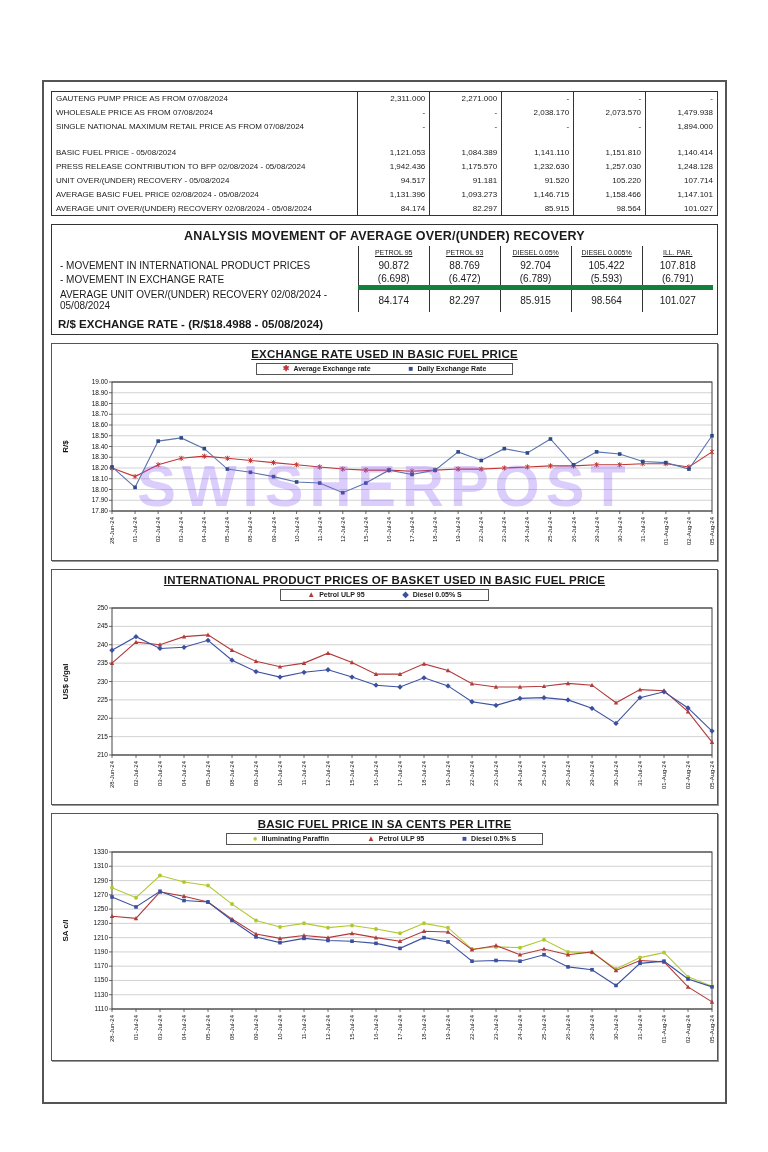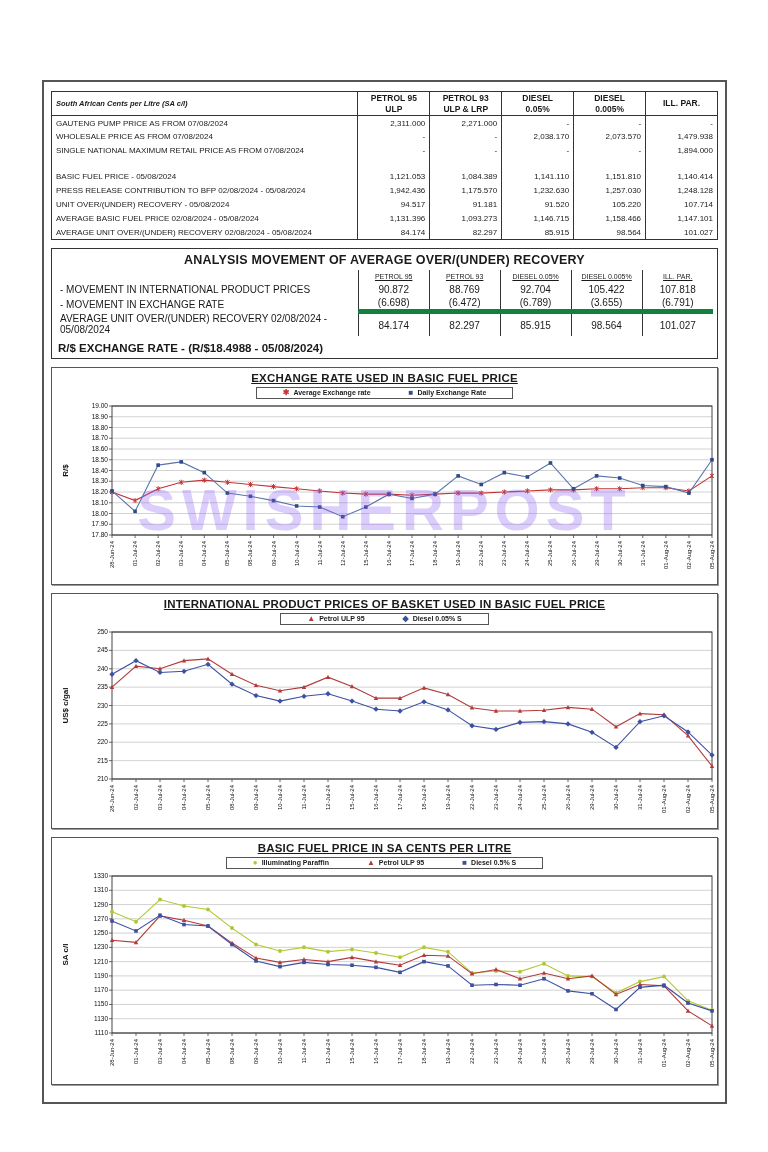--- a/index.html
+++ b/index.html
@@ -43,28 +43,20 @@
              pointer-events:none;white-space:nowrap;z-index:5;}
 </style>
 </head>
 <body>
 
 <div class="page">
   <div class="sheet">
 
     <table class="ptable">
       <tbody id="ptable-body">
-          <tr class="hdr">
-            <td class="lblcol corner">South African Cents per Litre (SA c/l)</td>
-            <th class="vline">PETROL 95<br>ULP</th>
-            <th class="vline">PETROL 93<br>ULP &amp; LRP</th>
-            <th class="vline">DIESEL<br>0.05%</th>
-            <th class="vline">DIESEL<br>0.005%</th>
-            <th class="vline">ILL. PAR.</th>
-          </tr>
           <tr class="data">
             <td class="lblcol">GAUTENG PUMP PRICE AS FROM 07/08/2024</td>
             <td class="num vline">2,311.000</td>
             <td class="num vline">2,271.000</td>
             <td class="num vline">-</td>
             <td class="num vline">-</td>
             <td class="num vline">-</td>
           </tr>
           <tr class="data">
             <td class="lblcol">WHOLESALE PRICE AS FROM 07/08/2024</td>
@@ -151,21 +143,21 @@
               <td class="num vline">88.769</td>
               <td class="num vline">92.704</td>
               <td class="num vline">105.422</td>
               <td class="num vline">107.818</td>
             </tr>
             <tr>
               <td class="lblcol">- MOVEMENT IN EXCHANGE RATE</td>
               <td class="num vline usum">(6.698)</td>
               <td class="num vline usum">(6.472)</td>
               <td class="num vline usum">(6.789)</td>
-              <td class="num vline usum">(3.655)</td>
+              <td class="num vline usum">(5.593)</td>
               <td class="num vline usum">(6.791)</td>
             </tr>
             <tr>
               <td class="lblcol">AVERAGE UNIT OVER/(UNDER) RECOVERY 02/08/2024 - 05/08/2024</td>
               <td class="num vline">84.174</td>
               <td class="num vline">82.297</td>
               <td class="num vline">85.915</td>
               <td class="num vline">98.564</td>
               <td class="num vline">101.027</td>
             </tr>

